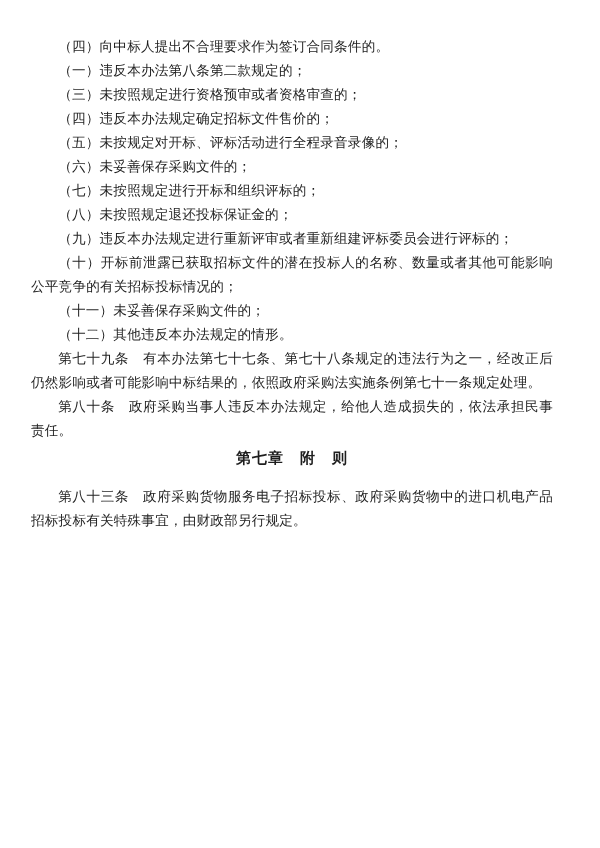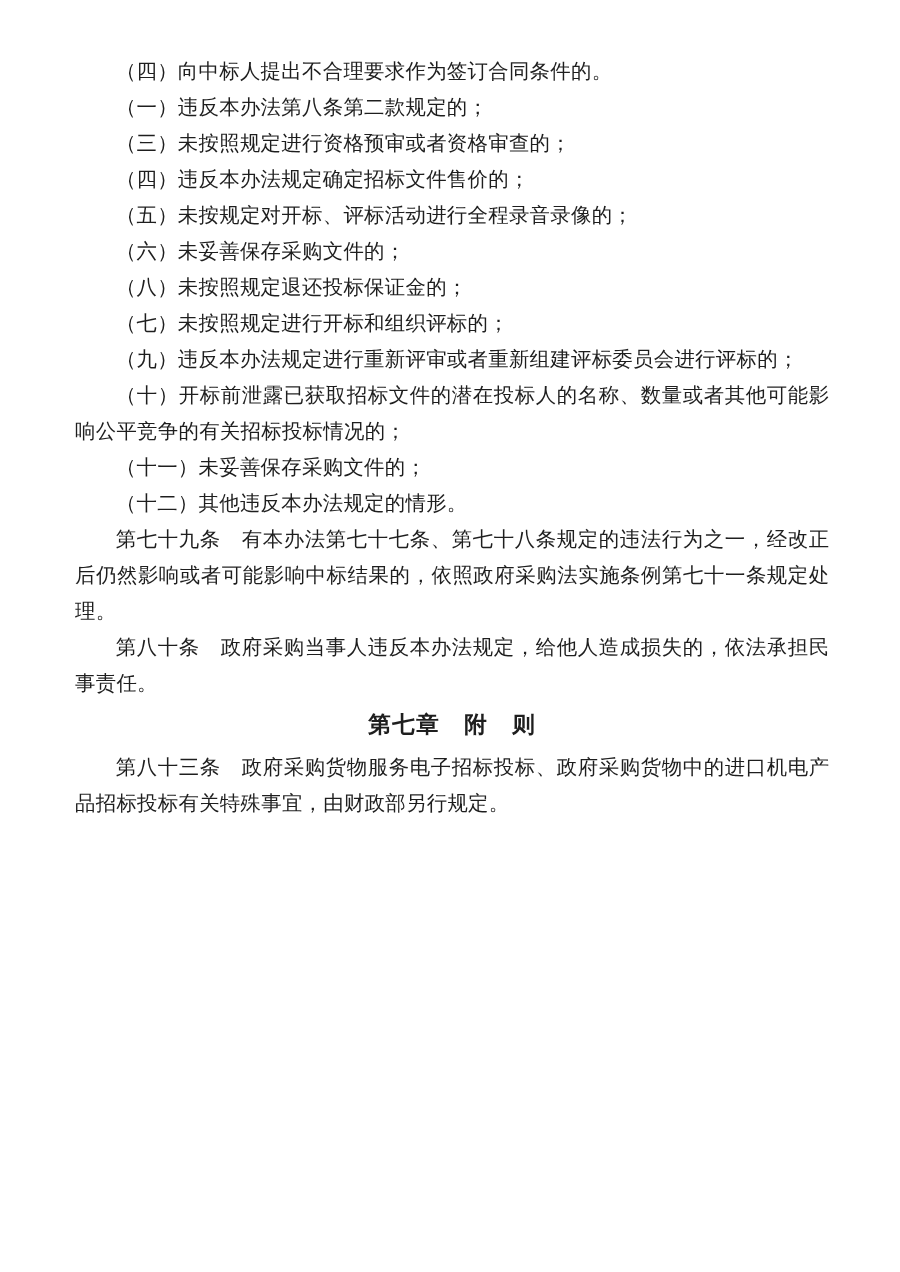--- a/index.html
+++ b/index.html
@@ -6,62 +6,62 @@
     margin: 0;
     padding: 0;
     background: #ffffff;
   }
   .page {
     position: relative;
     width: 600px;
     height: 848px;
     box-sizing: border-box;
     margin: 0 auto;
-    padding: 36px 47px 0 50px;
+    padding: 36px 47px 0 31px;
     background: #ffffff;
     overflow: hidden;
-    font-family: Liberation Serif, serif;
+    font-family: Liberation Mono, monospace;
     color: #1e1e1e;
   }
   .doc-body {
     width: 100%;
   }
   .para {
     margin: 0;
     font-size: 13.6px;
     line-height: 24px;
     text-align: justify;
     text-justify: inter-ideograph;
     text-indent: 2em;
     letter-spacing: 0.2px;
     word-break: break-all;
   }
   .chapter-heading {
-    margin: 3px 0 3px 0;
+    margin: 3px 0 13px 0;
     font-size: 15px;
     line-height: 26px;
     font-weight: bold;
     text-align: center;
     text-indent: 0;
     letter-spacing: 1px;
   }
 </style>
 </head>
 <body>
 
 <div class="page" style="background: rgb(255, 255, 255); color: rgb(30, 30, 30);">
   <div class="doc-body" id="doc-body">
       <p class="para">（四）向中标人提出不合理要求作为签订合同条件的。</p>
       <p class="para">（一）违反本办法第八条第二款规定的；</p>
       <p class="para">（三）未按照规定进行资格预审或者资格审查的；</p>
       <p class="para">（四）违反本办法规定确定招标文件售价的；</p>
       <p class="para">（五）未按规定对开标、评标活动进行全程录音录像的；</p>
       <p class="para">（六）未妥善保存采购文件的；</p>
+      <p class="para">（七）未按照规定进行开标和组织评标的；</p>
       <p class="para">（八）未按照规定退还投标保证金的；</p>
-      <p class="para">（七）未按照规定进行开标和组织评标的；</p>
       <p class="para">（九）违反本办法规定进行重新评审或者重新组建评标委员会进行评标的；</p>
       <p class="para">（十）开标前泄露已获取招标文件的潜在投标人的名称、数量或者其他可能影响公平竞争的有关招标投标情况的；</p>
       <p class="para">（十一）未妥善保存采购文件的；</p>
       <p class="para">（十二）其他违反本办法规定的情形。</p>
       <p class="para">第七十九条　有本办法第七十七条、第七十八条规定的违法行为之一，经改正后仍然影响或者可能影响中标结果的，依照政府采购法实施条例第七十一条规定处理。</p>
       <p class="para">第八十条　政府采购当事人违反本办法规定，给他人造成损失的，依法承担民事责任。</p>
       <h2 class="chapter-heading">第七章　附　则</h2>
       <p class="para">第八十三条　政府采购货物服务电子招标投标、政府采购货物中的进口机电产品招标投标有关特殊事宜，由财政部另行规定。</p>
     </div>
 </div>

